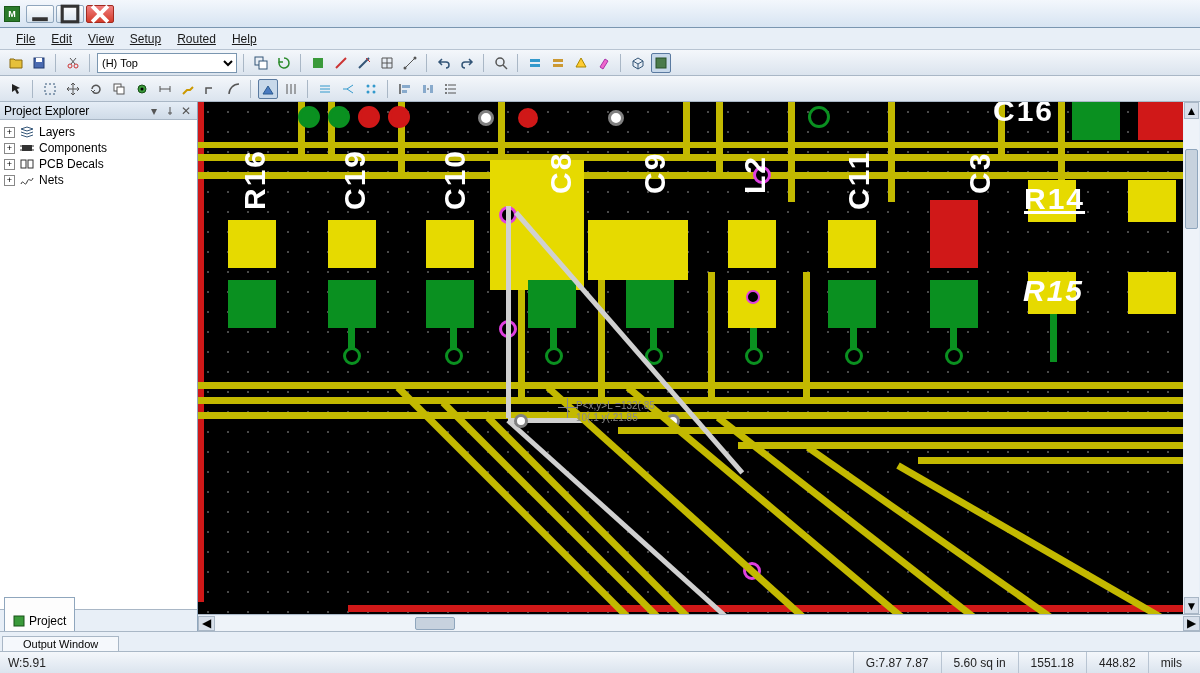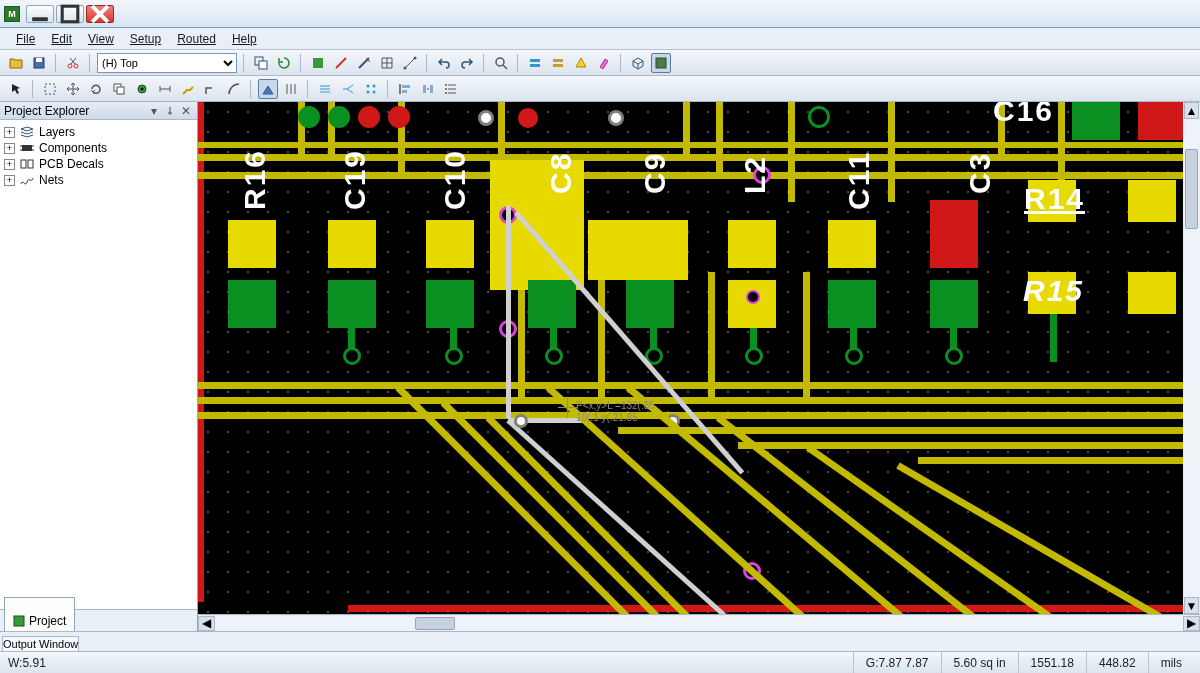--- a/index.html
+++ b/index.html
@@ -72,21 +72,21 @@
   .hscroll .track { flex:1; height:15px; background:#eef3f9; position:relative;}
   .hscroll .thumb { position:absolute; height:13px; top:1px; background:#c7d2de; border:1px solid #8fa6bd; border-radius:2px;}
   
   .vscroll { position:absolute; right:0; top:0; bottom:0; width:17px; background:#e8eff7; display:flex; flex-direction:column;}
   .vscroll .arrow { height:17px; width:15px; background:#d8e0eb; border:1px solid #a9b7c6; display:flex;align-items:center;justify-content:center; margin:0 auto;}
   .vscroll .track { flex:1; width:15px; margin:0 auto; background:#eef3f9; position:relative;}
   .vscroll .thumb { position:absolute; width:13px; left:1px; background:#c7d2de; border:1px solid #8fa6bd; border-radius:2px;}
   
   
   .outputbar { height:20px; background:#e8eff7; border-top:1px solid #a9b7c6; display:flex; align-items:flex-end;}
-  .outputbar .otab { background:#f5f8fc; border:1px solid #a9b7c6; border-bottom:none; padding:1px 0; font-size:11px; margin-left:2px;}
+  .outputbar .otab { background:#f5f8fc; border:1px solid #a9b7c6; border-bottom:none; padding:1px 20px; font-size:11px; margin-left:2px;}
   
   
   .statusbar { height:22px; background:linear-gradient(to bottom,#f4f7fb,#dbe4ee); border-top:1px solid #a9b7c6; display:flex; align-items:center; padding:0 6px; font-size:11px; color:#222; }
   .statusbar .sfield { padding:0 12px; border-left:1px solid #b8c4d2; height:100%; display:flex; align-items:center;}
   .statusbar .sfield:first-child { border-left:none; flex:1; padding-left:2px;}
   
   
   .diag { position:absolute; height:7px; background:#c3b900; transform-origin: left center;}
   .diag.w { background:#d0d0d0; height:5px; }
   

